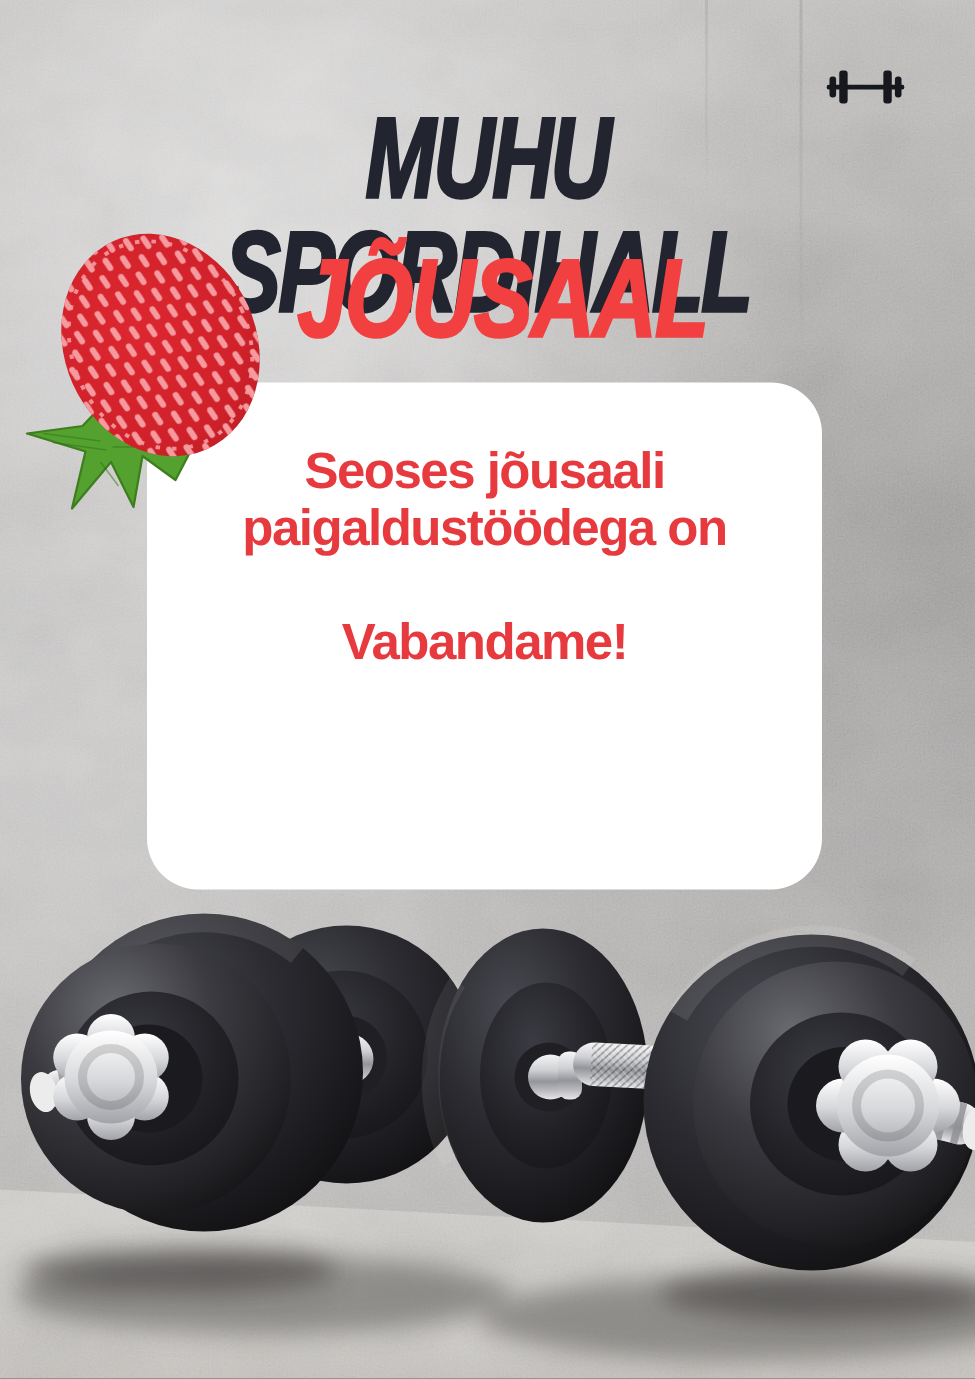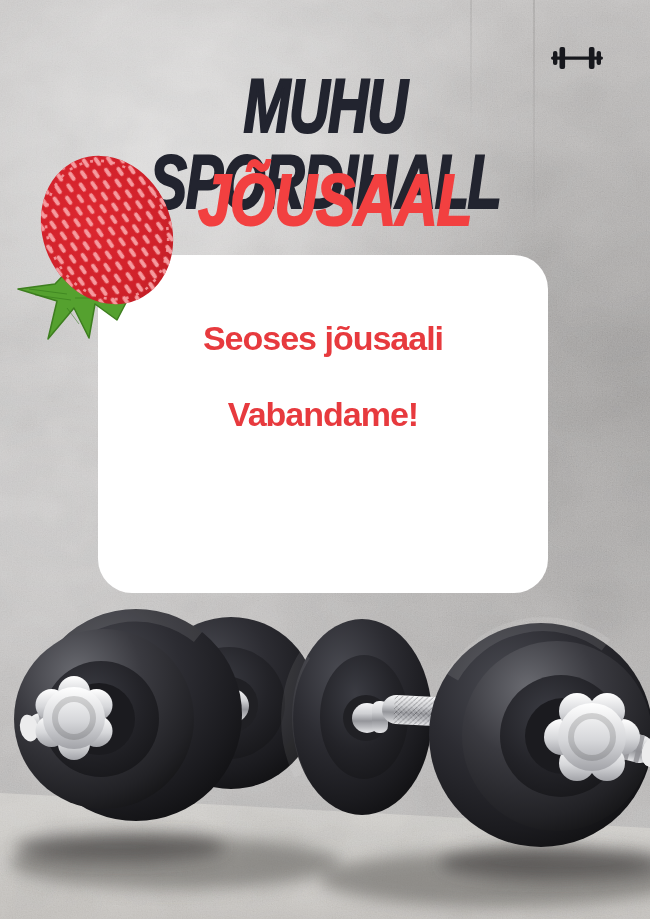--- a/index.html
+++ b/index.html
@@ -40,21 +40,21 @@
     text-align:center;font-style:italic;font-weight:700;font-size:73px;line-height:1;
     color:#f24040;-webkit-text-stroke:2.2px #f24040;letter-spacing:-1px;
     transform:scaleX(.8);
   }
   .barbell-icon{position:absolute;left:551px;top:46px;width:52px;height:24px;z-index:4;}
   
   .card{
     position:absolute;left:98px;top:255px;width:450px;height:338px;z-index:4;
     background:#ffffff;border-radius:34px;
   }
-  .card-text{padding-top:64px;text-align:center;color:#e73a3e;}
+  .card-text{padding-top:40px;text-align:center;color:#e73a3e;}
   .line{margin:0;font-weight:700;font-size:34px;line-height:38px;letter-spacing:-1px;}
   .apology{margin:38px 0 11px 0;}
   .strawberry{position:absolute;left:15px;top:148px;width:175px;height:192px;z-index:5;}
   .dumbbells{position:absolute;left:0;top:585px;width:650px;height:334px;z-index:3;}
 </style>
 </head>
 <body>
 
 <div class="poster">
 
@@ -204,20 +204,21 @@
       <rect x="45.6" y="5" width="4.4" height="14" rx="2"></rect>
     </g>
   </svg>
 
   <h1 class="title">MUHU SPORDIHALL</h1>
   <h2 class="subtitle">JÕUSAAL</h2>
 
   <div class="card">
     <div class="card-text">
       <p class="line">Seoses jõusaali</p>
+      <p class="line">paigaldustöödega on</p>
       <p class="line apology">Vabandame!</p>
     </div>
   </div>
 
   <svg class="strawberry" viewBox="0 0 175 192">
     <defs>
       <pattern id="seeds" width="19" height="15" patternUnits="userSpaceOnUse" patternTransform="rotate(-20)">
         <rect x="2" y="2.5" width="4" height="10" rx="2" fill="#f59a9e" transform="rotate(10 4 7.5)"></rect>
         <rect x="11.5" y="-4.5" width="4" height="10" rx="2" fill="#f59a9e" transform="rotate(10 13.5 .5)"></rect>
         <rect x="11.5" y="10.5" width="4" height="10" rx="2" fill="#f59a9e" transform="rotate(10 13.5 15.5)"></rect>

